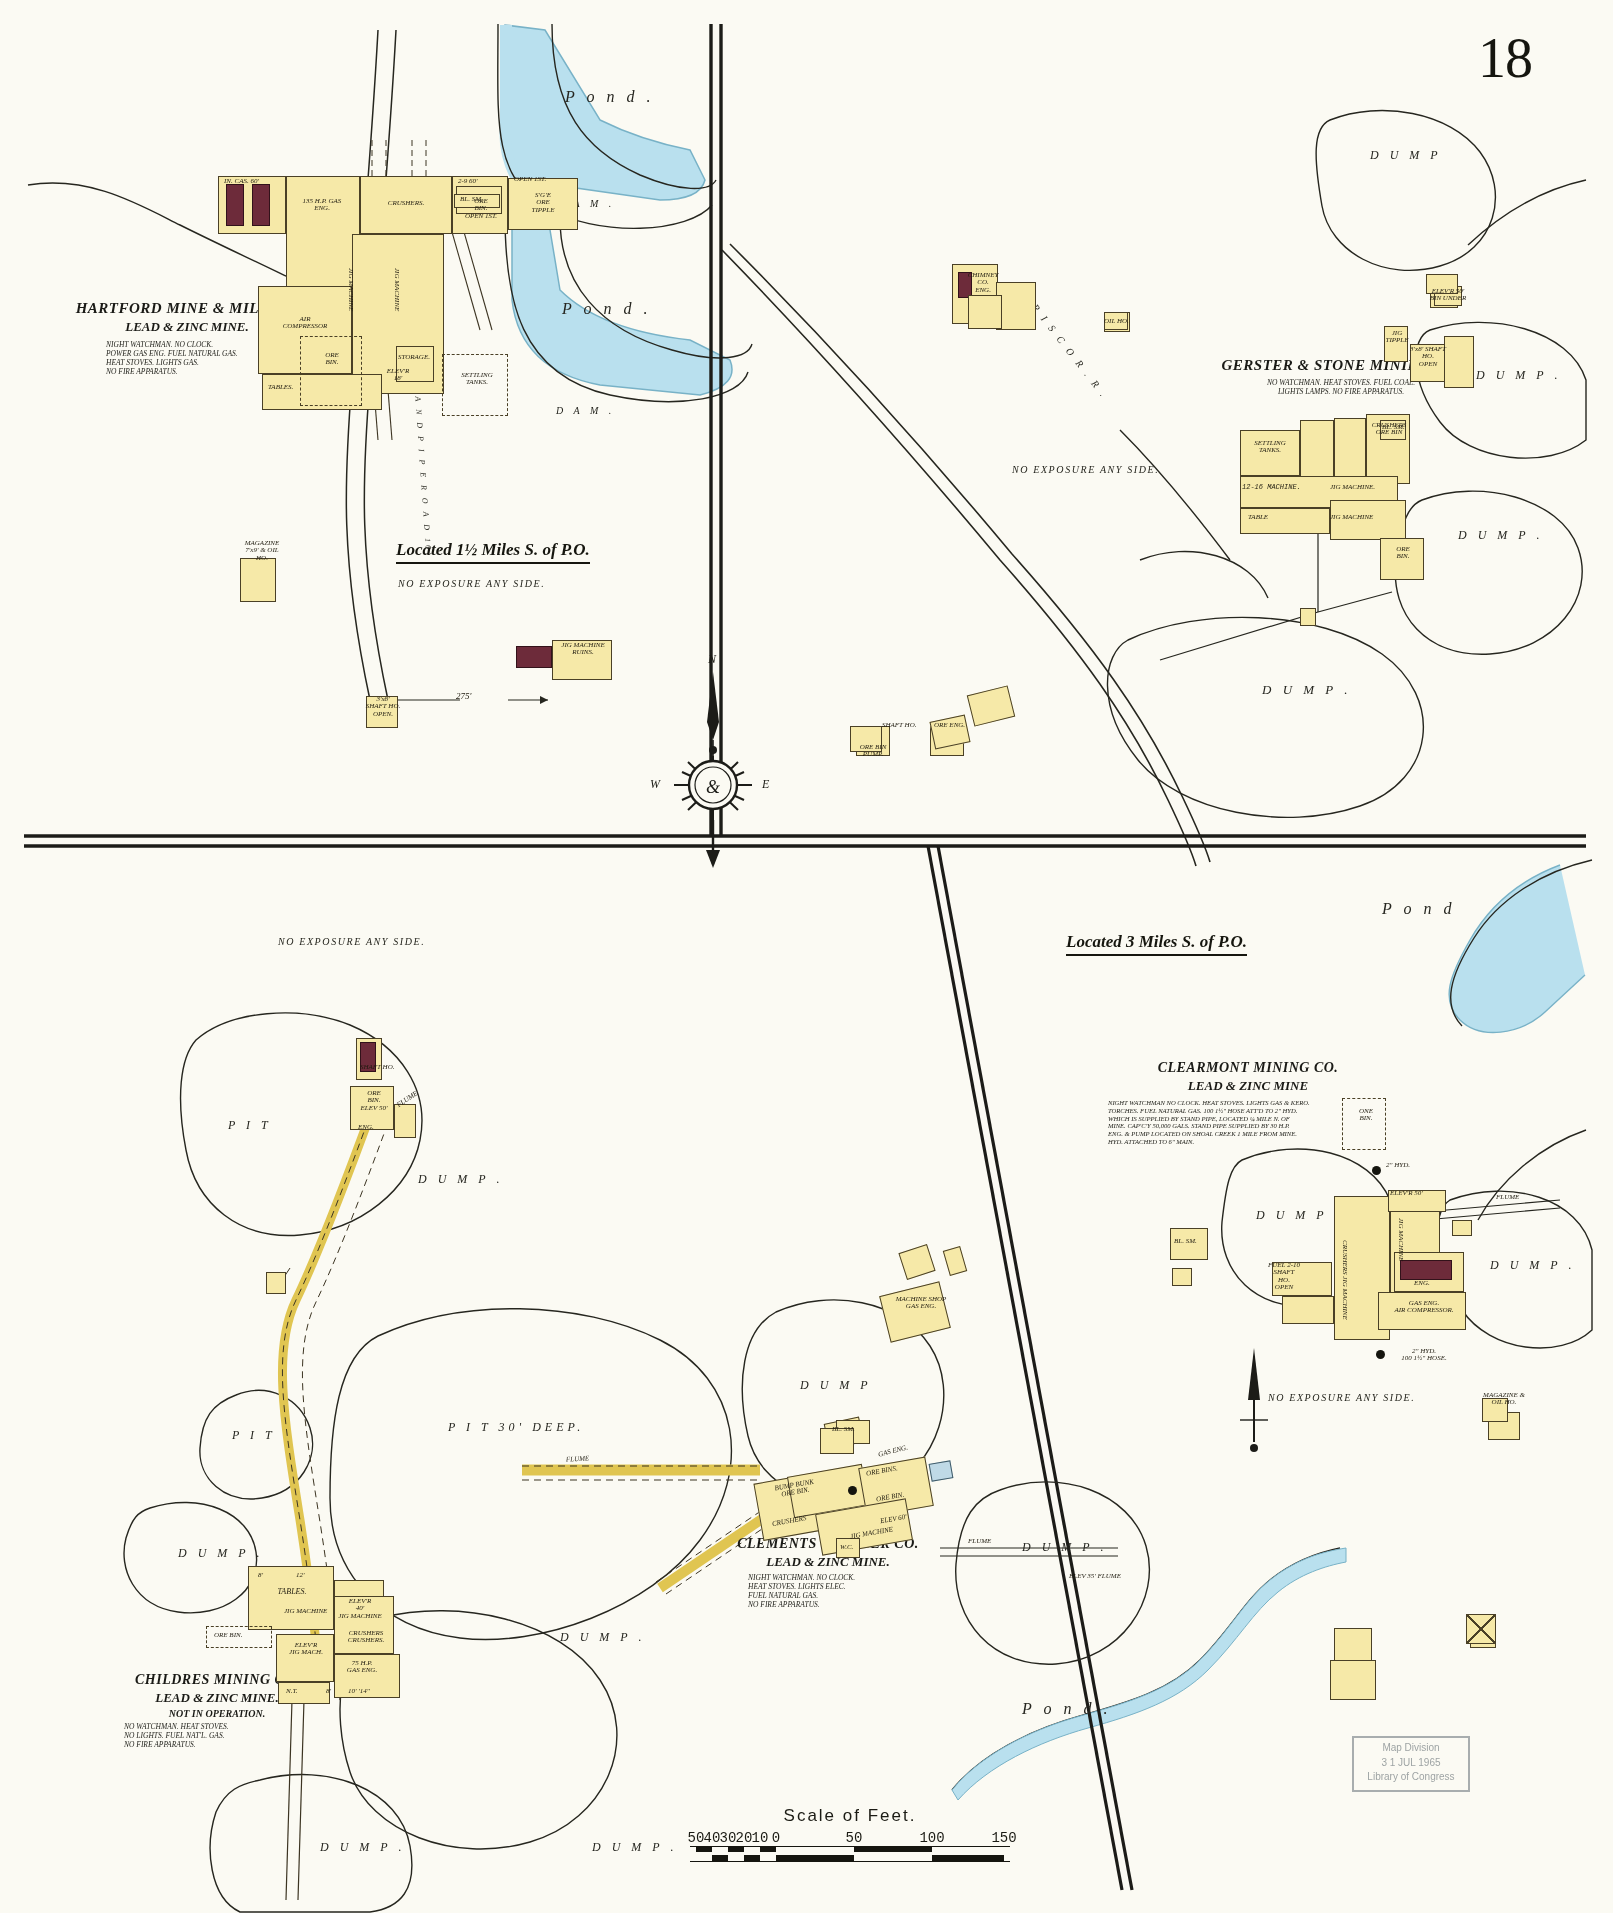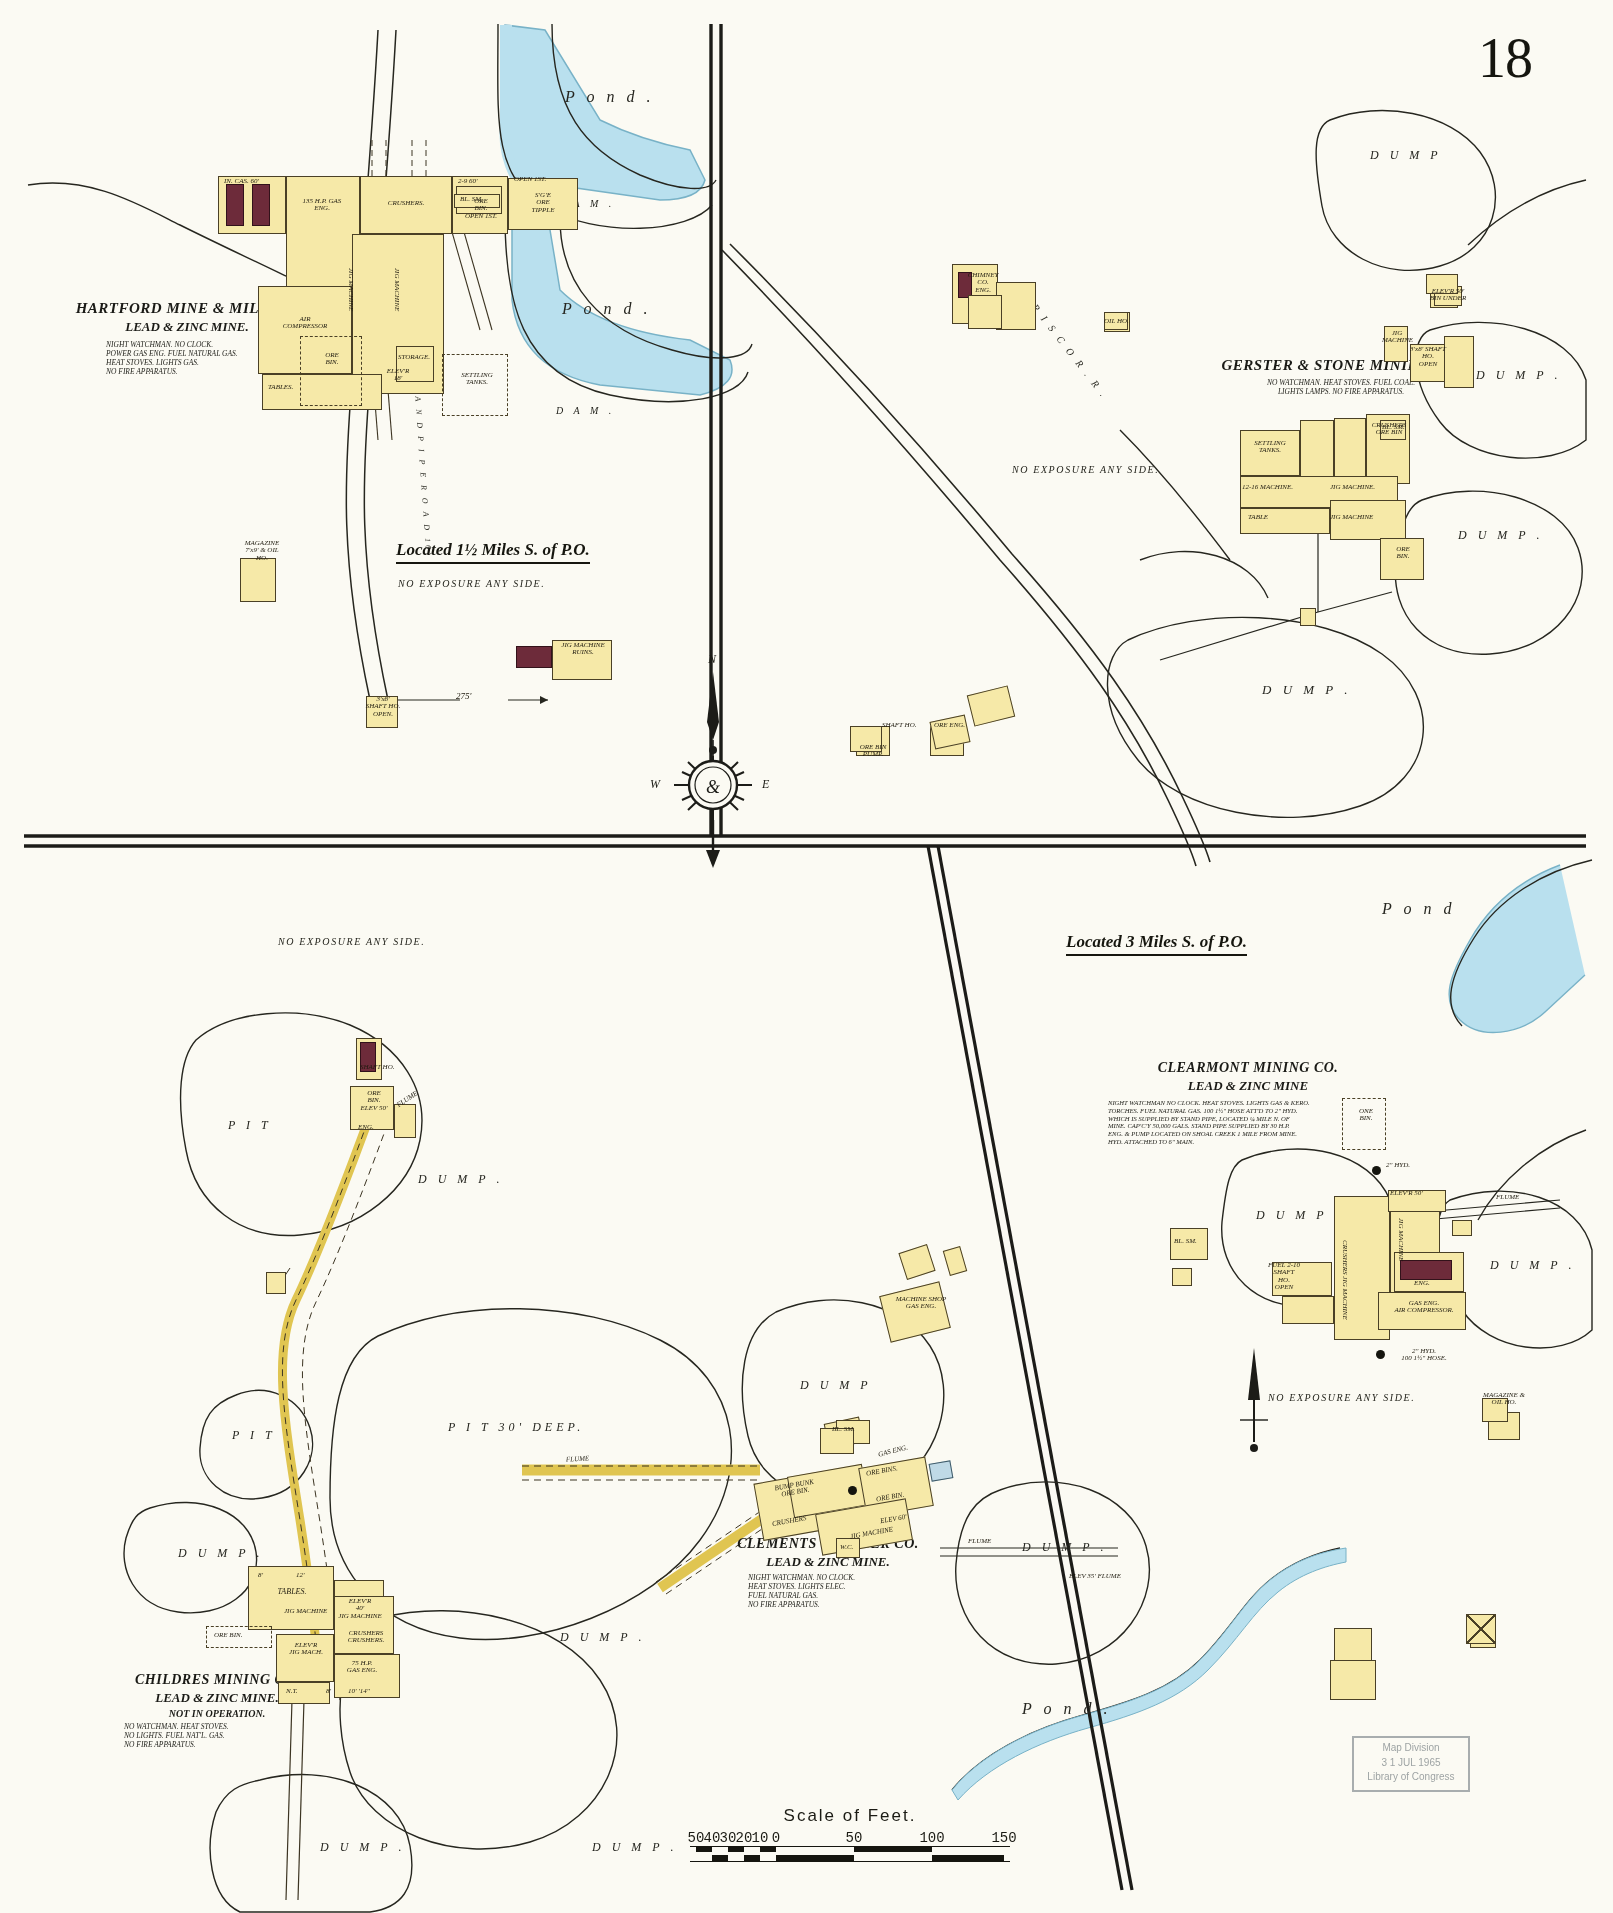--- a/index.html
+++ b/index.html
@@ -622,29 +622,29 @@
 PUMP.</div>
   <div class="tag" style="left:934px; top:722px;">ORE ENG.</div>
 
   <div class="tag" style="left:960px; top:272px; width:46px; white-space:pre-line;">CHIMNEY
 CO.
 ENG.</div>
   <div class="tag" style="left:1104px; top:318px;">OIL HO.</div>
   <div class="tag" style="left:1424px; top:288px; width:48px; white-space:pre-line;">ELEV'R 50'
 BIN UNDER</div>
   <div class="tag" style="left:1382px; top:330px; width:30px; white-space:pre-line;">JIG
-MACHINE</div>
+TIPPLE</div>
   <div class="tag" style="left:1408px; top:346px; width:40px; white-space:pre-line;">3'x8' SHAFT
 HO.
 OPEN</div>
   <div class="tag" style="left:1242px; top:440px; width:56px; white-space:pre-line;">SETTLING
 TANKS.</div>
   <div class="tag" style="left:1368px; top:422px; width:42px; white-space:pre-line;">CRUSHERS
 ORE BIN</div>
-  <div class="tag" style="left:1242px; top:484px;">12-16 MACHINE.</div>
+  <div class="tag" style="left:1242px; top:484px;font-family:Liberation Mono, monospace;">12-16 MACHINE.</div>
   <div class="tag" style="left:1330px; top:484px;">JIG MACHINE.</div>
   <div class="tag" style="left:1330px; top:514px;">JIG MACHINE</div>
   <div class="tag" style="left:1248px; top:514px;">TABLE</div>
   <div class="tag" style="left:1386px; top:546px; width:34px; white-space:pre-line;">ORE
 BIN.</div>
   <div class="tag" style="left:1382px; top:424px;">BL. SM.</div>
 
   <div class="tag" style="left:1348px; top:1108px; width:36px; white-space:pre-line;">ONE
 BIN.</div>
   <div class="tag" style="left:1386px; top:1162px;">2" HYD.</div>

